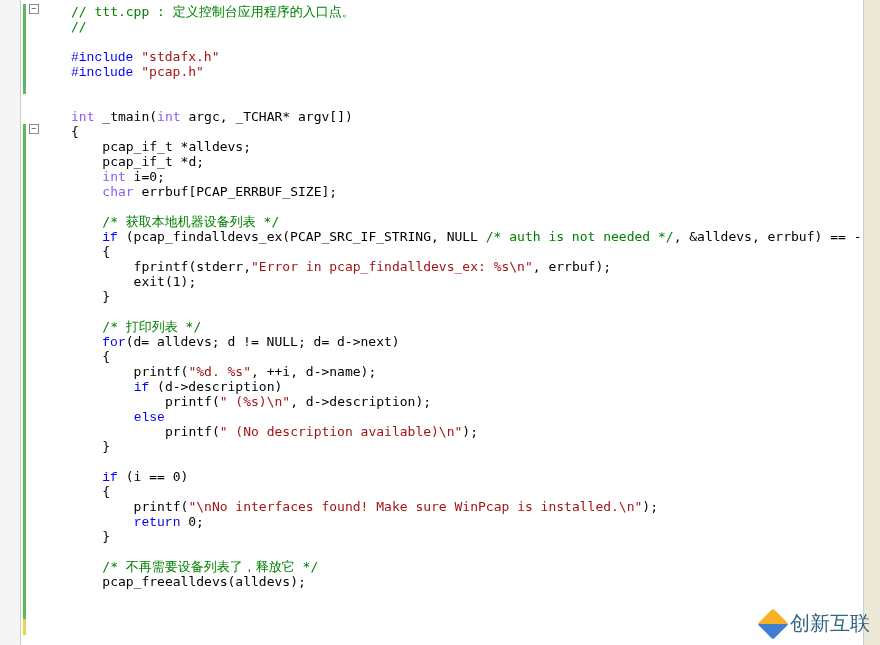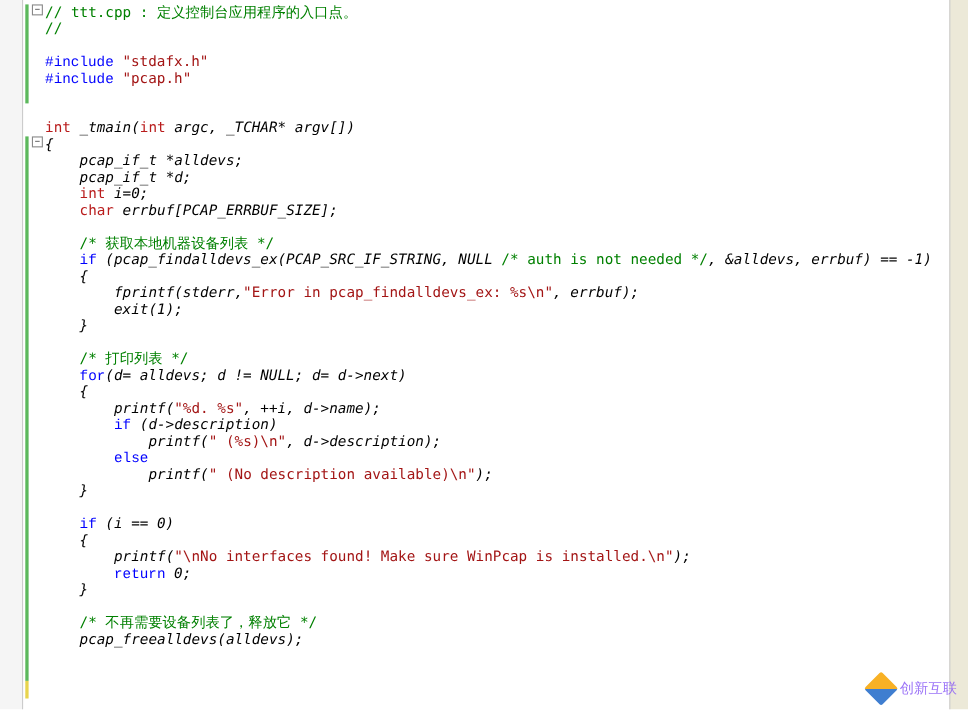--- a/index.html
+++ b/index.html
@@ -56,38 +56,39 @@
       line-height: 7px;
       text-align: center;
       color: #333;
     }
     .code {
       flex: 1;
       white-space: pre;
       padding-left: 2px;
       line-height: 15px;
       padding-top: 4px;
+      margin-left: 30px;
     }
     .line {
       height: 15px;
     }
     .comment { color: #008000; }
     .keyword { color: #0000ff; font-family: Liberation Mono, monospace; }
     .string  { color: #a31515; }
-    .type    { color: #b91c1c; }
-    .plain   { color: #000; font-style: italic; }
+    .type    { color: #8b5cf6; }
+    .plain   { color: #000; }
     .watermark {
       position: absolute;
       right: 10px;
       bottom: 8px;
       display: flex;
       align-items: center;
       gap: 6px;
-      color: #8b5cf6;
-      font-size: 13px;
+      color: #0c4a6e;
+      font-size: 20px;
       opacity: 0.85;
       font-family: Liberation Serif, serif;
     }
     .watermark-icon {
       width: 22px;
       height: 22px;
       transform: rotate(45deg);
       background: linear-gradient(135deg,#f7a400 50%, #1e68c8 50%);
       border-radius: 2px;
     }

